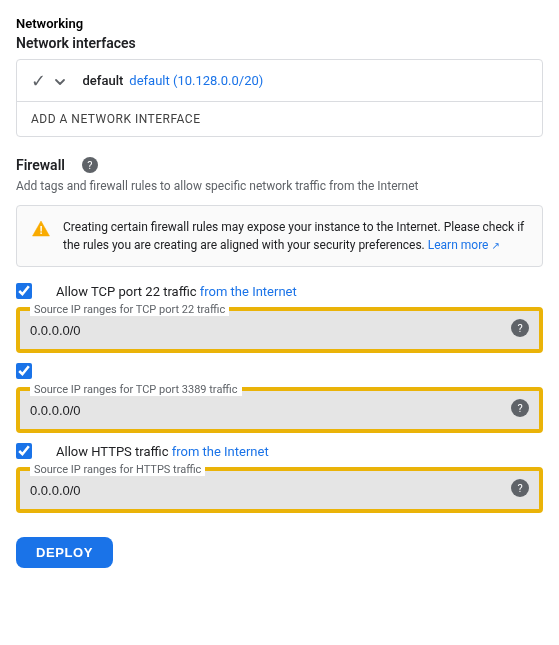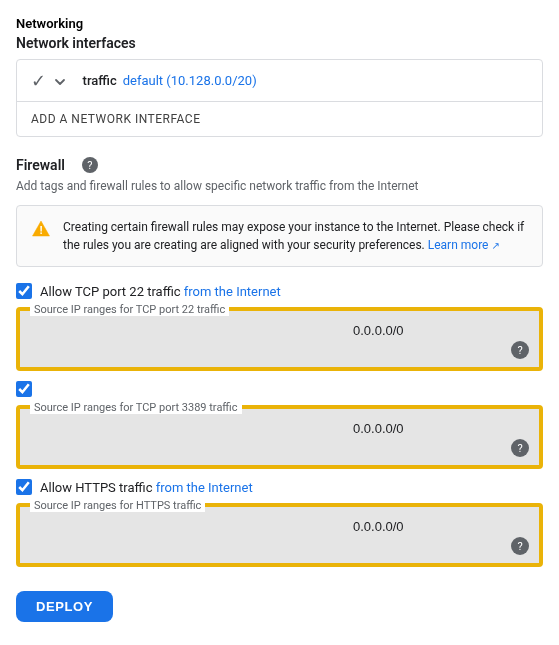--- a/index.html
+++ b/index.html
@@ -113,21 +113,21 @@
       color: #1a73e8;
       text-decoration: none;
     }
     .external-link-icon {
       font-size: 10px;
       vertical-align: middle;
     }
     .checkbox-row {
       display: flex;
       align-items: center;
-      gap: 8px;
+      gap: 24px;
       margin-bottom: 8px;
       margin-top: 10px;
     }
     .checkbox-label {
       font-size: 13px;
       color: #202124;
     }
     .checkbox-label a {
       color: #1a73e8;
       text-decoration: none;
@@ -151,23 +151,22 @@
       top: -8px;
       left: 10px;
       background: #fff;
       padding: 0 4px;
       font-size: 11px;
       color: #5f6368;
       white-space: nowrap;
     }
     .input-row {
       display: flex;
-      align-items: flex-end;
+      align-items: flex-start;
       padding: 8px 10px 8px 10px;
-      flex-direction: column;
     }
     .input-value {
       flex: 1;
       font-size: 13px;
       color: #202124;
       background: transparent;
       border: none;
       outline: none;
       min-height: 22px;
     }
@@ -211,21 +210,21 @@
 <div>
   <div class="section-title">Network interfaces</div>
 
   <div class="network-interfaces-box">
     <div class="network-row">
       <span class="chevron-icon">✓
         <svg width="18" height="18" viewBox="0 0 18 18" style="vertical-align:middle;margin-right:4px;" fill="none">
           <path d="M5 7l4 4 4-4" stroke="#5f6368" stroke-width="1.8" stroke-linecap="round" stroke-linejoin="round"></path>
         </svg>
       </span>
-      <span class="network-name">traffic</span>
+      <span class="network-name">default</span>
       <span class="network-ip">default (10.128.0.0/20)</span>
     </div>
     <div class="add-network-row">ADD A NETWORK INTERFACE</div>
   </div>
 </div>
 
 
 <div>
   <div class="firewall-header">
     <span class="firewall-title">Firewall</span>

